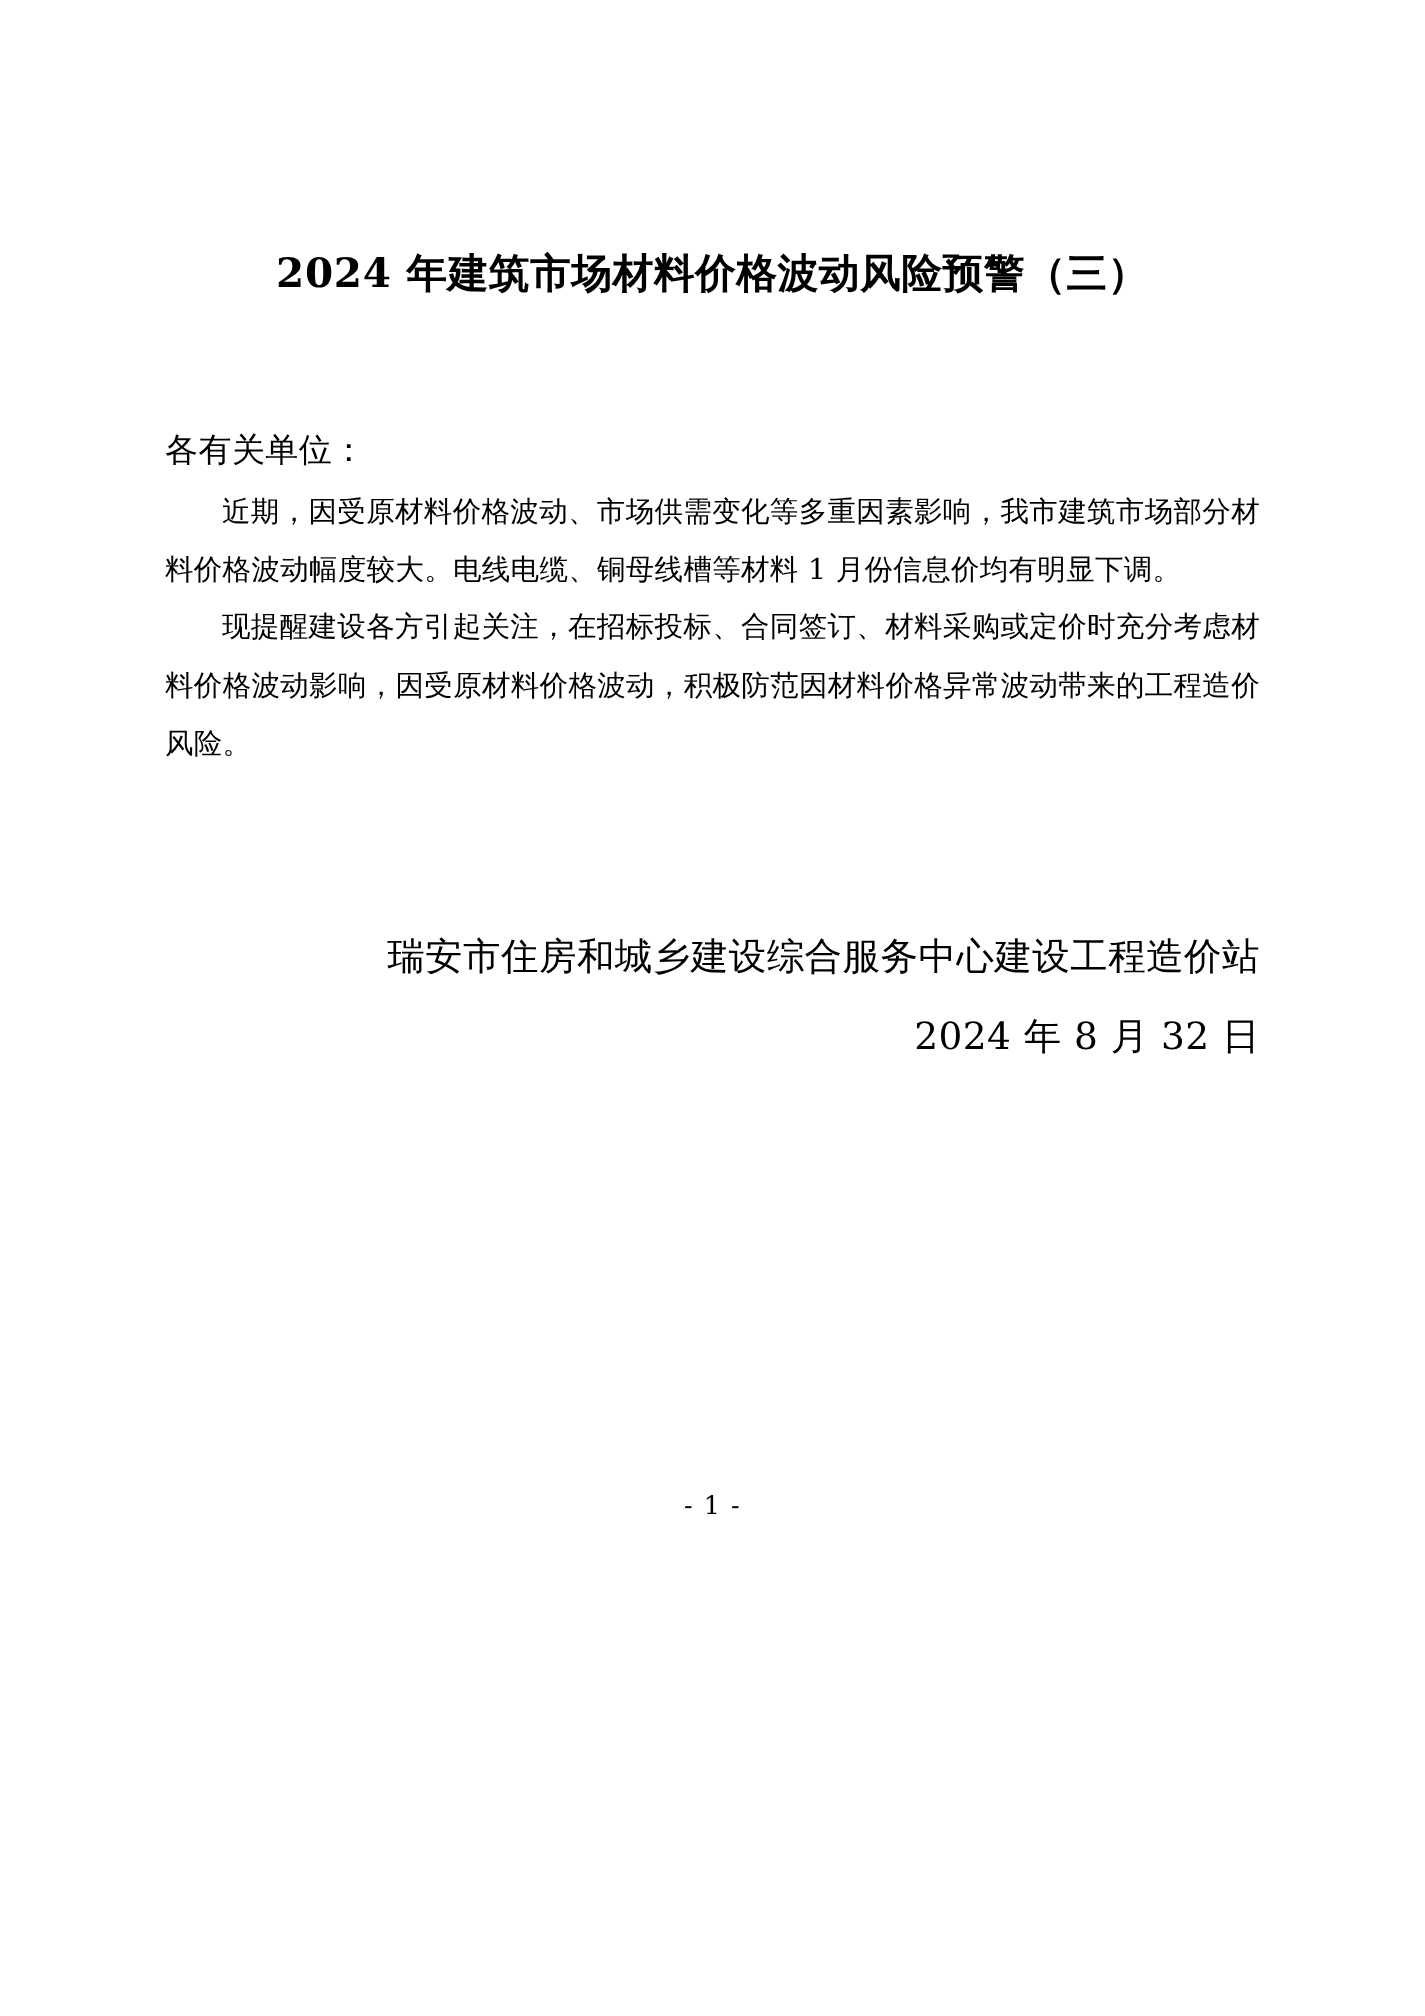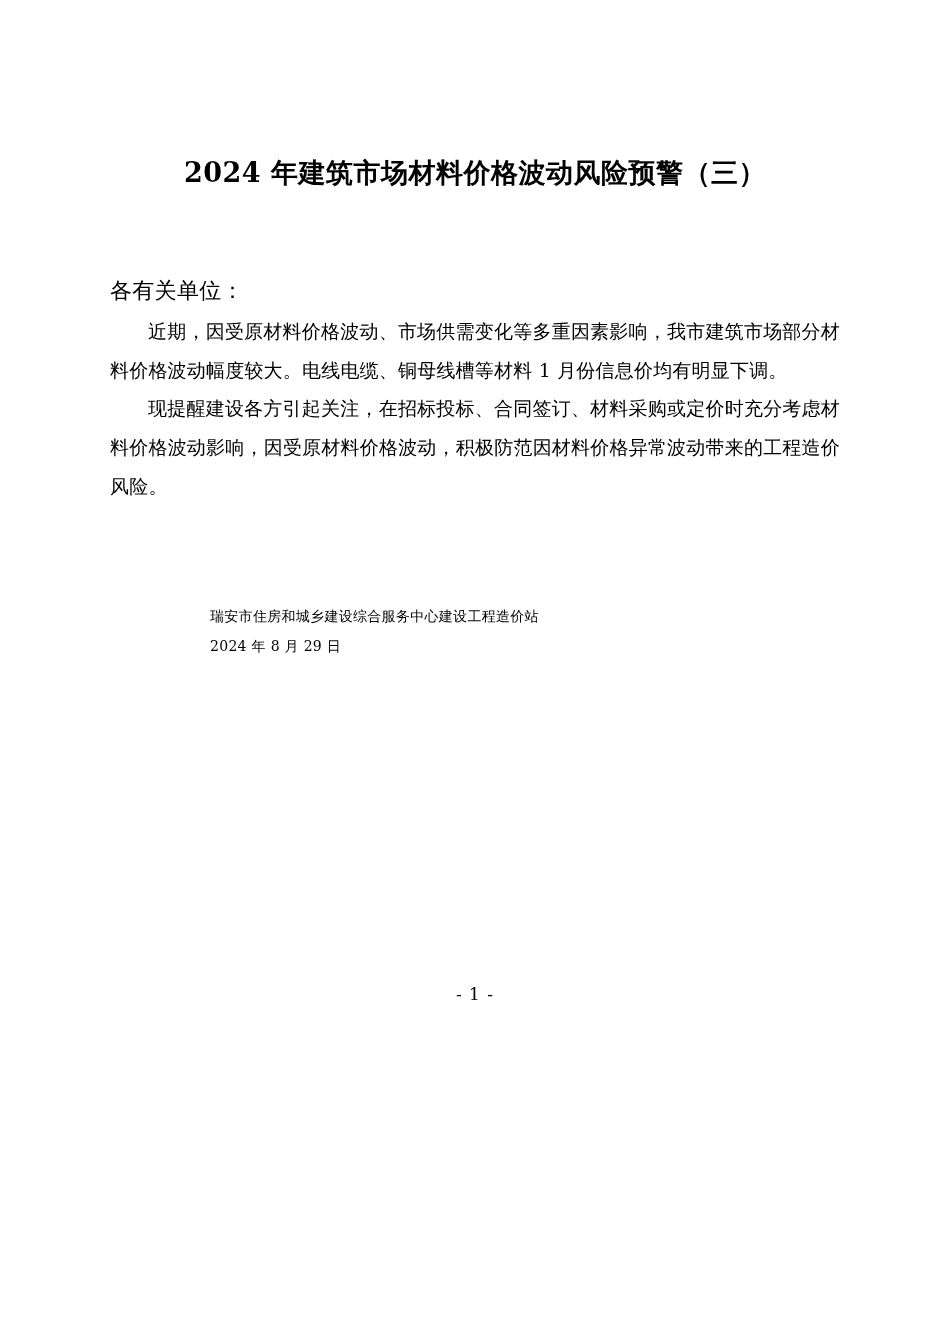--- a/index.html
+++ b/index.html
@@ -8,21 +8,21 @@
     background: #ffffff;
   }
   body {
     font-family: "DejaVu Serif", "Liberation Serif", serif;
     color: #000000;
   }
   .page {
     position: relative;
     width: 950px;
     height: 1060px;
-    margin: 4px auto;
+    margin: 14px auto;
     background: #ffffff;
     box-sizing: border-box;
     overflow: hidden;
   }
   .doc-body {
     position: absolute;
     left: 110px;
     top: 0;
     width: 730px;
   }
@@ -45,22 +45,22 @@
     font-size: 19px;
     line-height: 2.05;
     text-align: justify;
     text-justify: inter-ideograph;
     text-indent: 2em;
     letter-spacing: 0.2px;
     margin: 0;
   }
   .signature-block {
     margin-top: 96px;
-    text-align: left;
-    font-size: 14px;
+    text-align: right;
+    font-size: 25px;
     line-height: 2.1;
     letter-spacing: 0.3px;
   }
   .sig-line {
     display: block;
     padding-left: 100px;
   }
   .page-number {
     position: absolute;
     left: 0;
@@ -80,19 +80,19 @@
     <h1 class="doc-title">2024 年建筑市场材料价格波动风险预警（三）</h1>
 
     <div class="salutation">各有关单位：</div>
 
     <p class="para">近期，因受原材料价格波动、市场供需变化等多重因素影响，我市建筑市场部分材料价格波动幅度较大。电线电缆、铜母线槽等材料 1 月份信息价均有明显下调。</p>
 
     <p class="para">现提醒建设各方引起关注，在招标投标、合同签订、材料采购或定价时充分考虑材料价格波动影响，因受原材料价格波动，积极防范因材料价格异常波动带来的工程造价风险。</p>
 
     <div class="signature-block">
       <span class="sig-line">瑞安市住房和城乡建设综合服务中心建设工程造价站</span>
-      <span class="sig-line">2024 年 8 月 29 日</span>
+      <span class="sig-line">2024 年 8 月 32 日</span>
     </div>
 
   </div>
 
   <div class="page-number">- 1 -</div>
 </div>
 
 </body></html>

